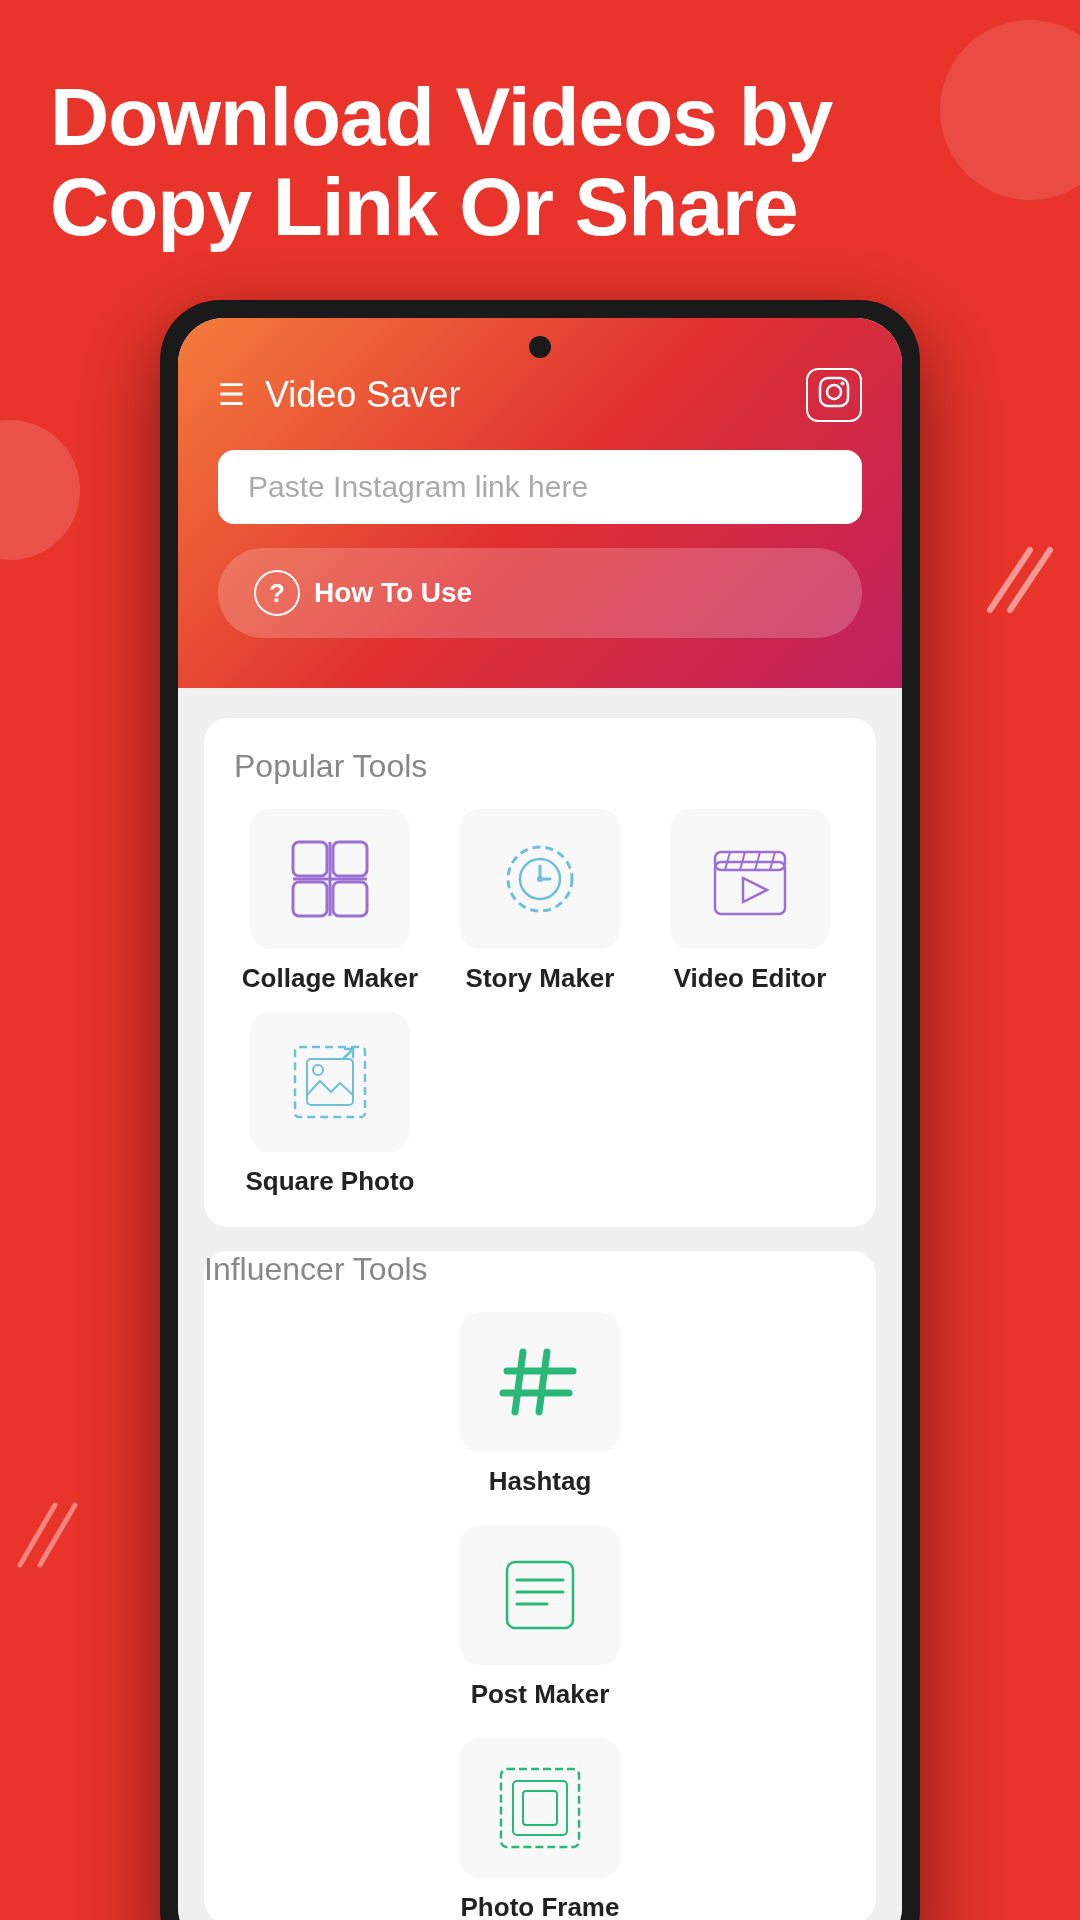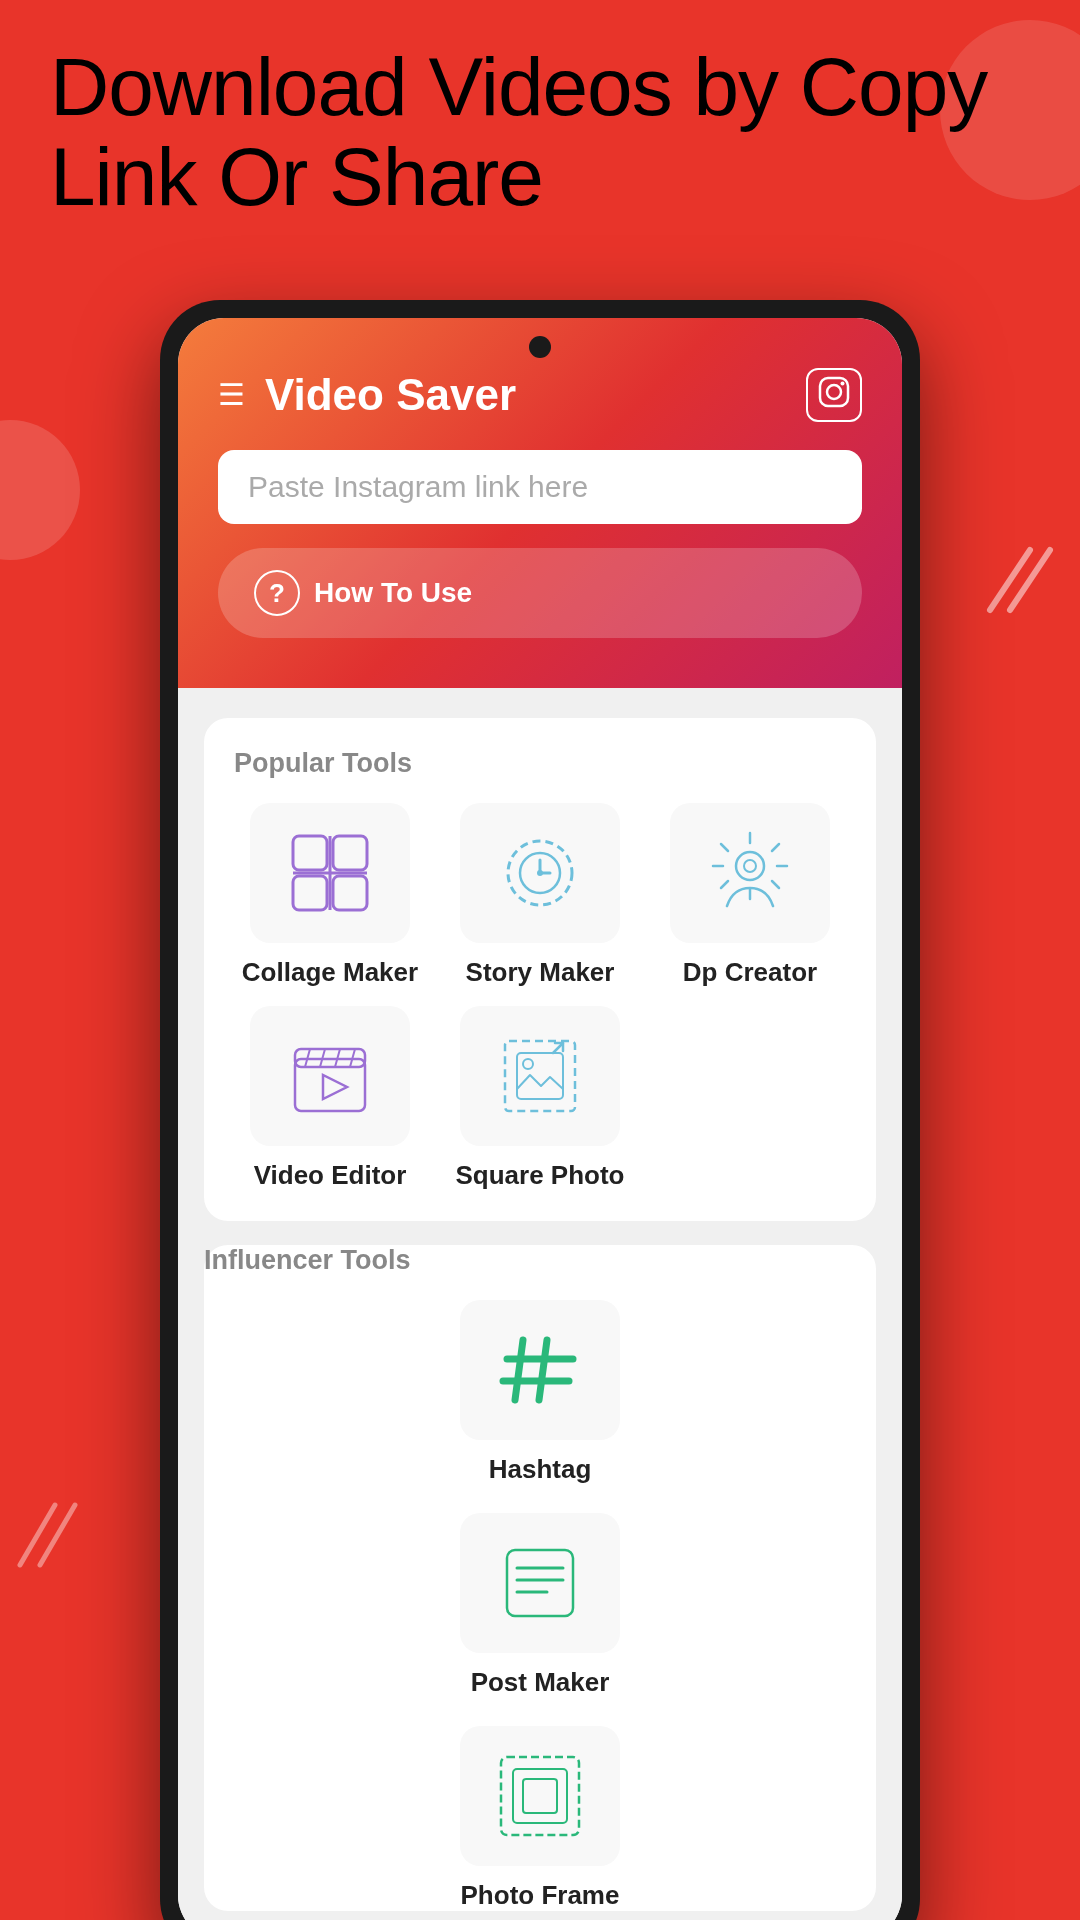--- a/index.html
+++ b/index.html
@@ -28,26 +28,26 @@
       top: 20px;
       width: 180px;
       height: 180px;
       border-radius: 50%;
       background: rgba(255,255,255,0.12);
     }
 
     
     .hero-text {
       position: absolute;
-      top: 42px;
+      top: 72px;
       left: 50px;
       right: 50px;
-      color: #000000;
+      color: #ffffff;
       font-size: 82px;
-      font-weight: 400;
+      font-weight: 700;
       line-height: 1.1;
       letter-spacing: -1px;
     }
 
     
     .phone-wrapper {
       position: absolute;
       top: 300px;
       left: 50%;
       transform: translateX(-50%);
@@ -97,22 +97,22 @@
 
     .menu-icon {
       color: white;
       font-size: 30px;
       line-height: 1;
       cursor: pointer;
     }
 
     .app-title {
       color: white;
-      font-size: 44px;
-      font-weight: 700;
+      font-size: 36px;
+      font-weight: 400;
       flex: 1;
       margin-left: 20px;
     }
 
     .instagram-icon {
       color: white;
       font-size: 36px;
       border: 2px solid white;
       border-radius: 12px;
       padding: 4px 8px;
@@ -187,22 +187,22 @@
 
     
     .tools-section {
       background: white;
       border-radius: 24px;
       padding: 30px;
       margin-bottom: 24px;
     }
 
     .section-title {
-      font-size: 27px;
-      font-weight: 700;
+      font-size: 32px;
+      font-weight: 400;
       color: #888;
       margin-bottom: 24px;
     }
 
     .tools-grid {
       display: grid;
       grid-template-columns: repeat(3, 1fr);
       gap: 18px;
     }
 
@@ -338,40 +338,20 @@
                   <circle cx="45" cy="45" r="20" stroke="#6dbfdb" stroke-width="2.5" fill="none"></circle>
                   <line x1="45" y1="32" x2="45" y2="45" stroke="#6dbfdb" stroke-width="3" stroke-linecap="round"></line>
                   <circle cx="45" cy="45" r="3" fill="#6dbfdb"></circle>
                   <line x1="45" y1="45" x2="55" y2="45" stroke="#6dbfdb" stroke-width="3" stroke-linecap="round"></line>
                 </svg>
               </div>
               <span class="tool-label">Story Maker</span>
             </div>
 
 
-            <div class="tool-item">
-              <div class="tool-icon-box">
-                <svg viewBox="0 0 90 90" fill="none">
-                  <circle cx="45" cy="38" r="14" stroke="#6dbfdb" stroke-width="2.5" fill="none"></circle>
-                  <circle cx="45" cy="38" r="6" stroke="#6dbfdb" stroke-width="2" fill="none"></circle>
-
-                  <line x1="45" y1="5" x2="45" y2="15" stroke="#6dbfdb" stroke-width="2.5" stroke-linecap="round"></line>
-                  <line x1="45" y1="61" x2="45" y2="71" stroke="#6dbfdb" stroke-width="2.5" stroke-linecap="round"></line>
-                  <line x1="8" y1="38" x2="18" y2="38" stroke="#6dbfdb" stroke-width="2.5" stroke-linecap="round"></line>
-                  <line x1="72" y1="38" x2="82" y2="38" stroke="#6dbfdb" stroke-width="2.5" stroke-linecap="round"></line>
-                  <line x1="16" y1="16" x2="23" y2="23" stroke="#6dbfdb" stroke-width="2.5" stroke-linecap="round"></line>
-                  <line x1="67" y1="53" x2="74" y2="60" stroke="#6dbfdb" stroke-width="2.5" stroke-linecap="round"></line>
-                  <line x1="74" y1="16" x2="67" y2="23" stroke="#6dbfdb" stroke-width="2.5" stroke-linecap="round"></line>
-                  <line x1="23" y1="53" x2="16" y2="60" stroke="#6dbfdb" stroke-width="2.5" stroke-linecap="round"></line>
-
-                  <path d="M22 78 Q28 60 45 60 Q62 60 68 78" stroke="#6dbfdb" stroke-width="2.5" fill="none" stroke-linecap="round"></path>
-                </svg>
-              </div>
-              <span class="tool-label">Dp Creator</span>
-            </div>
 
             <div class="tool-item">
               <div class="tool-icon-box">
                 <svg viewBox="0 0 90 90" fill="none">
 
                   <rect x="10" y="28" width="70" height="52" rx="6" stroke="#9b6fd4" stroke-width="2.5" fill="none"></rect>
                   <rect x="10" y="18" width="70" height="18" rx="6" stroke="#9b6fd4" stroke-width="2.5" fill="none"></rect>
 
                   <line x1="25" y1="18" x2="20" y2="36" stroke="#9b6fd4" stroke-width="2"></line>
                   <line x1="40" y1="18" x2="35" y2="36" stroke="#9b6fd4" stroke-width="2"></line>

